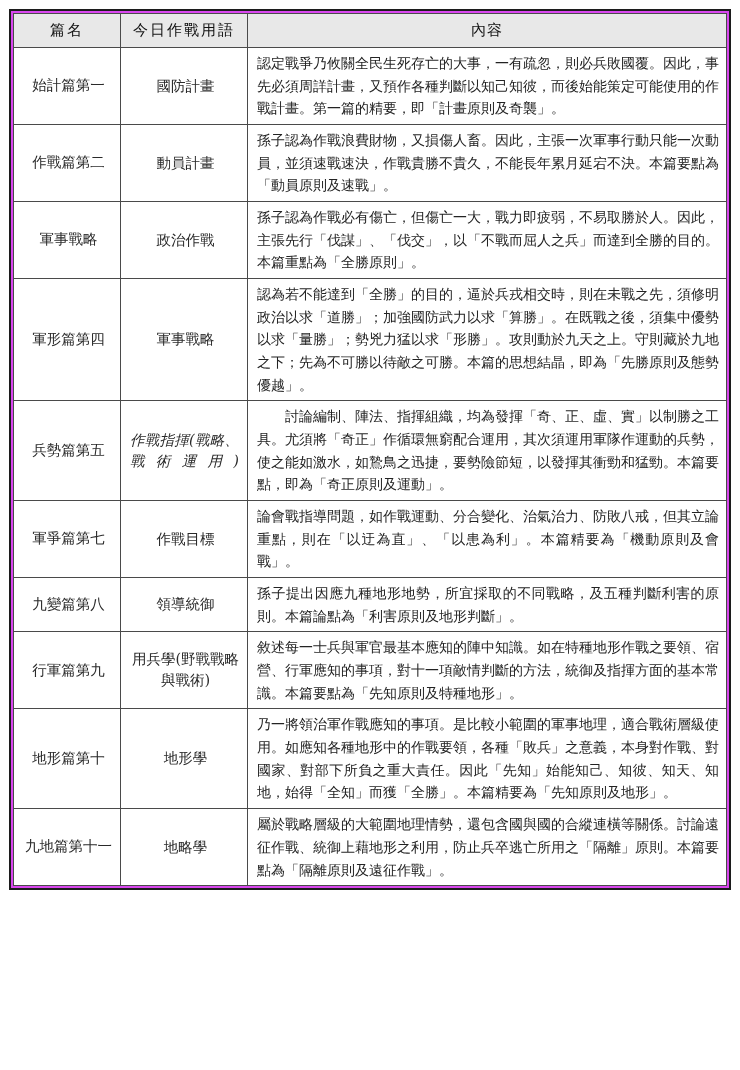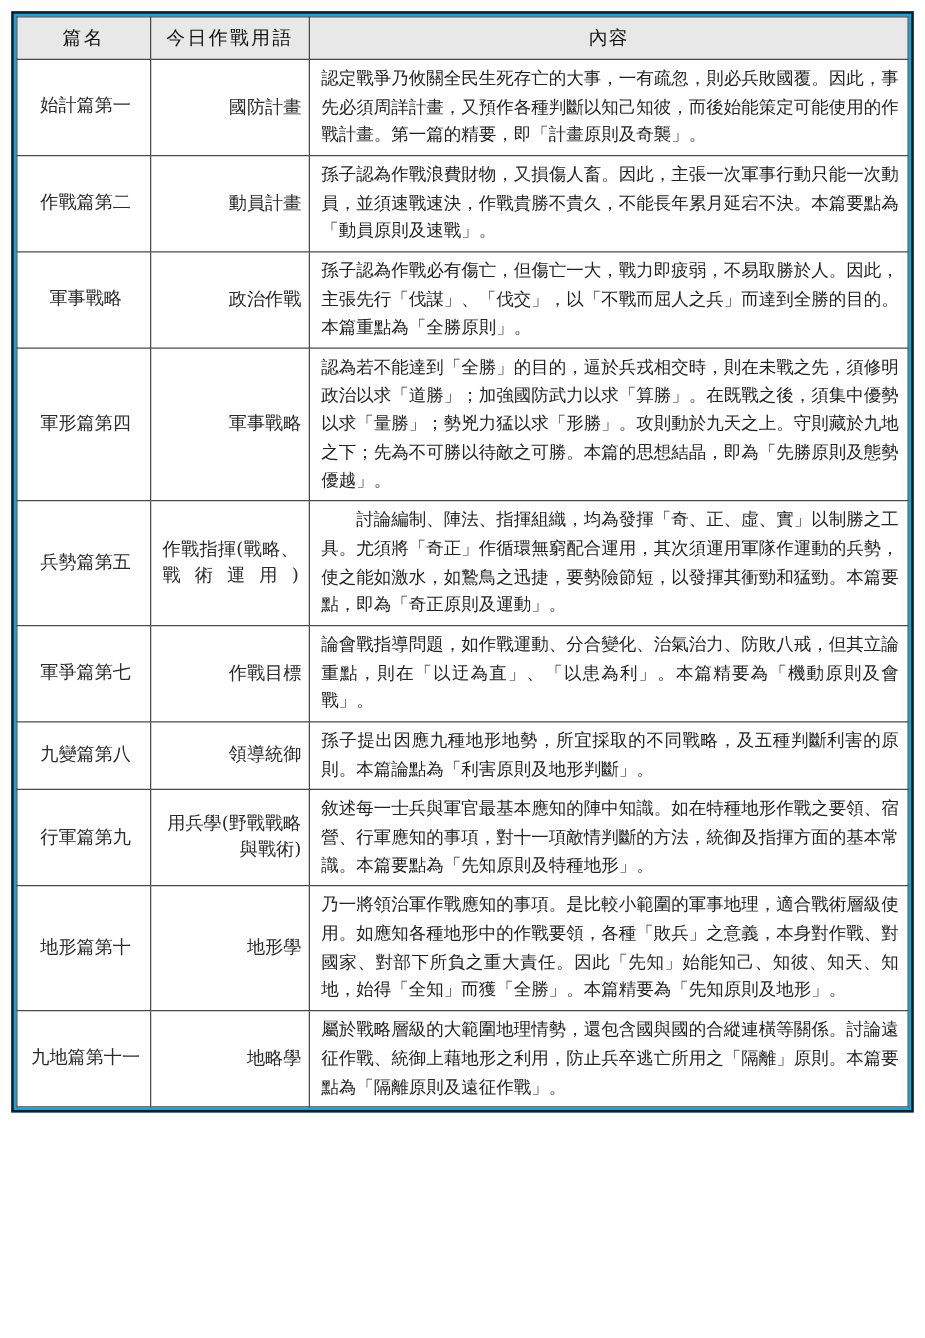--- a/index.html
+++ b/index.html
@@ -19,21 +19,21 @@
     height: 1070px;
     position: relative;
     background: #fff;
   }
   .table-outer {
     position: absolute;
     left: 9px;
     top: 9px;
     width: 722px;
     border: 2px solid #1c1c1c;
-    background: #0ea5e9;
+    background: #d946ef;
     box-sizing: border-box;
     padding: 2px;
   }
   table.sunzi {
     border-collapse: collapse;
     width: 100%;
     table-layout: fixed;
     background: #fff;
   }
   table.sunzi col.c-pian { width: 107px; }
@@ -60,30 +60,31 @@
   }
   td.pian {
     text-align: center;
     font-size: 14.5px;
     line-height: 1.35;
     padding: 4px 5px 4px 8px;
     letter-spacing: 0px;
     color: #2a2a2a;
   }
   td.term {
-    text-align: right;
+    text-align: center;
     font-size: 14.5px;
     line-height: 1.45;
     padding: 4px 6px 4px 9px;
     color: #2a2a2a;
   }
   td.term.justify {
     text-align: justify;
     text-align-last: justify;
     padding-right: 8px;
+    font-style: italic;
   }
   td.content {
     text-align: justify;
     text-justify: inter-ideograph;
     font-size: 14px;
     line-height: 1.62;
     padding: 4px 7px 4px 9px;
     color: #232323;
     letter-spacing: 0px;
   }

